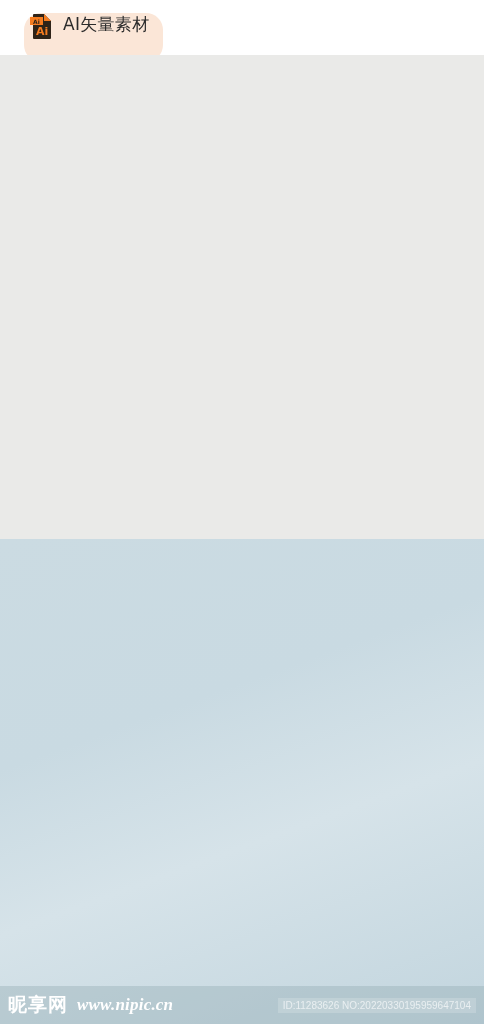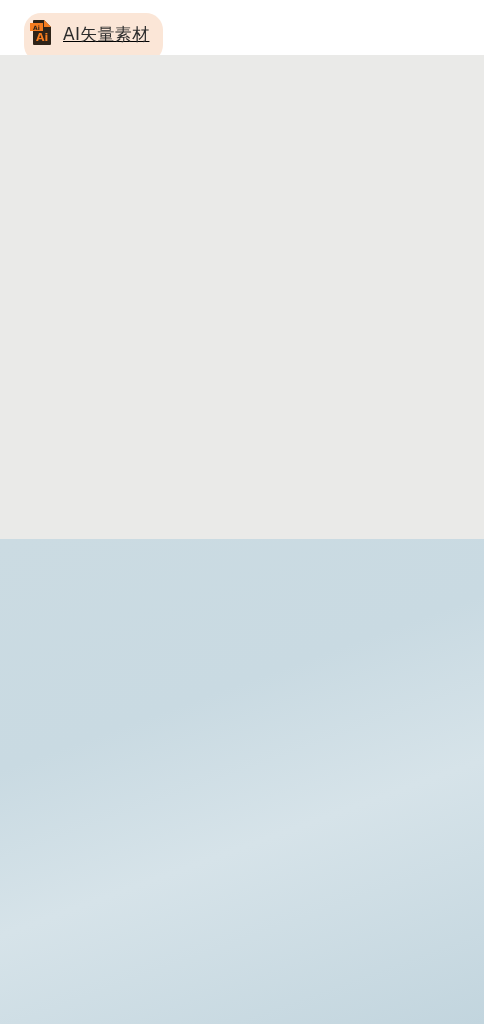--- a/index.html
+++ b/index.html
@@ -2,21 +2,21 @@
 <html><head>
 <meta charset="utf-8">
 <style>
   html,body{margin:0;padding:0;}
   body{width:484px;height:1024px;overflow:hidden;background:#fff;
        font-family:"Liberation Sans",sans-serif;-webkit-font-smoothing:antialiased;}
   .page{position:relative;width:484px;height:1024px;overflow:hidden;}
 
   
   .badge{position:absolute;left:24px;top:13px;height:33px;border-radius:17px;
-         background:#FBE6D7;display:flex;align-items:flex-end;padding:0 14px 16px 6px;text-decoration:underline;}
+         background:#FBE6D7;display:flex;align-items:flex-start;padding:0 14px 16px 6px;}
   .badge .fico{width:26px;height:27px;position:relative;margin-right:7px;}
   .badge .txt{font-size:17px;color:#2b2b2b;letter-spacing:.3px;
               font-family:"DejaVu Sans",sans-serif;}
 
   
   .panel-top{position:absolute;left:0;top:55px;width:484px;height:484px;
              background:#EAEAE8;overflow:hidden;}
 
   
   .panel-bot{position:absolute;left:0;top:539px;width:484px;height:485px;
@@ -47,14 +47,19 @@
         <text x="6" y="22" font-family="DejaVu Sans" font-size="11" fill="#F57C20" font-weight="bold">Ai</text>
       </svg>
     </span>
     <span class="txt">AI矢量素材</span>
   </div>
 
   <div class="panel-top"></div>
 
   <div class="panel-bot"></div>
 
+  <div class="wmbar">
+    <span class="wmcn">昵享网</span>
+    <span class="wmurl">www.nipic.cn</span>
+    <span class="wmid">ID:11283626 NO:20220330195959647104</span>
+  </div>
 
 </div>
 
 </body></html>

